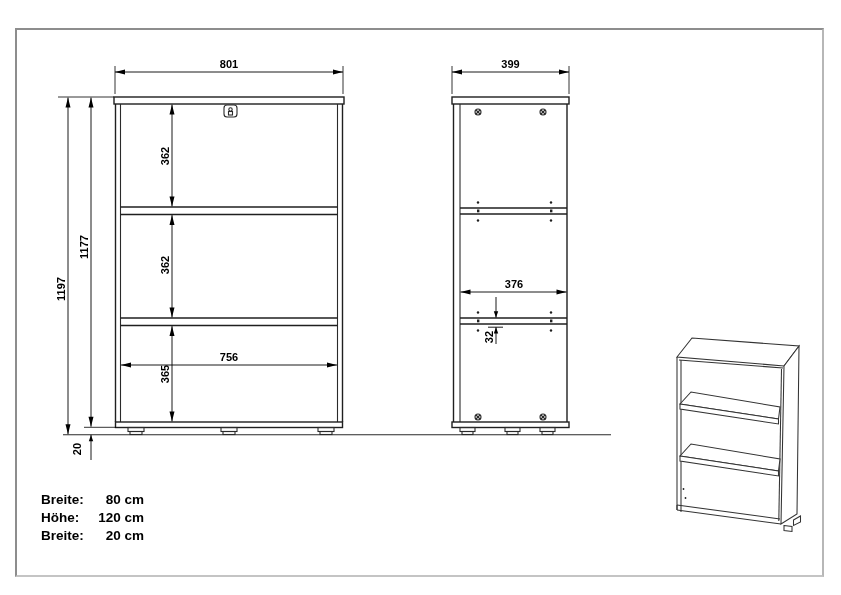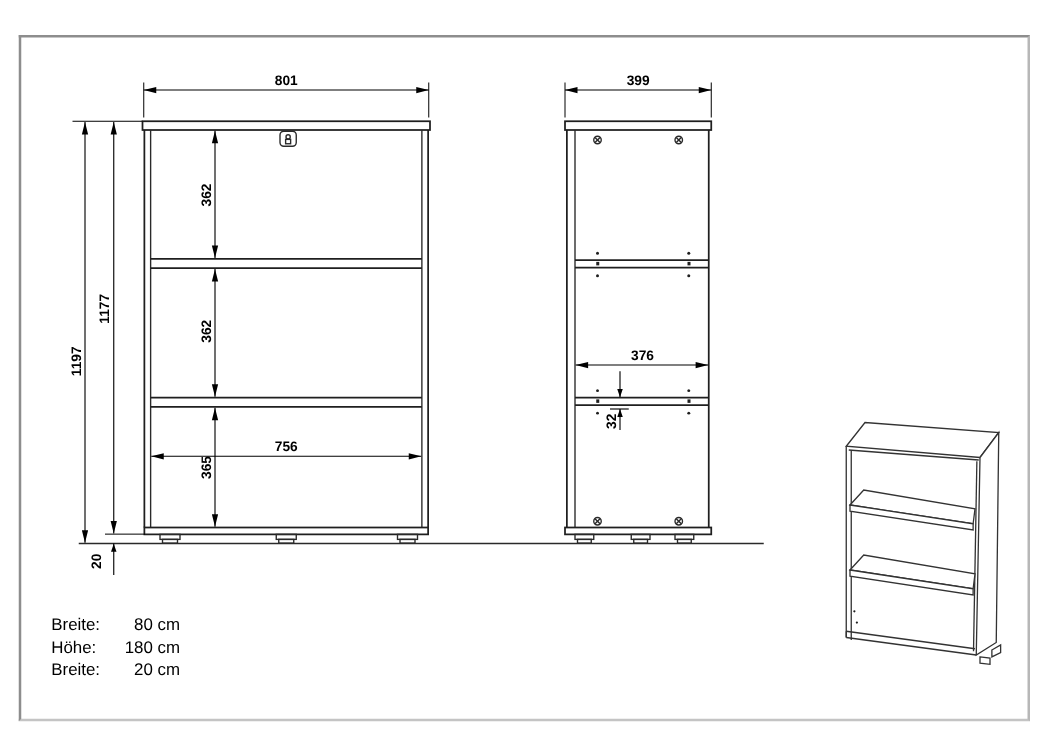--- a/index.html
+++ b/index.html
@@ -25,21 +25,21 @@
   svg .p3d{stroke:#333;fill:#fff;stroke-width:1.05;}
   svg .l3d{stroke:#333;fill:none;stroke-width:1.05;}
   .info{
     position:absolute;left:41px;top:491px;width:103px;
   }
   .info .title{
     font-size:17px;font-weight:bold;color:#000;margin-bottom:7px;letter-spacing:0.2px;
   }
   .info .row{
     display:flex;justify-content:space-between;
-    font-size:13.5px;color:#000;line-height:18px;
+    font-size:13.5px;color:#000;line-height:18px;font-weight:bold;
   }
   .info .row .val{text-align:right;margin-left:14px;}
 </style>
 </head>
 <body>
 
 <div class="frame"></div>
 
 <svg class="drawing" width="841" height="595" viewBox="0 0 841 595">
   <defs>
@@ -220,19 +220,19 @@
   </g>
 </svg>
 
 <div class="info">
   <div class="row">
     <span>Breite:</span>
     <span class="val">80 cm</span>
   </div>
   <div class="row">
     <span>Höhe:</span>
-    <span class="val">180 cm</span>
+    <span class="val">120 cm</span>
   </div>
   <div class="row">
     <span>Breite:</span>
     <span class="val">20 cm</span>
   </div>
 </div>
 
 </body></html>

